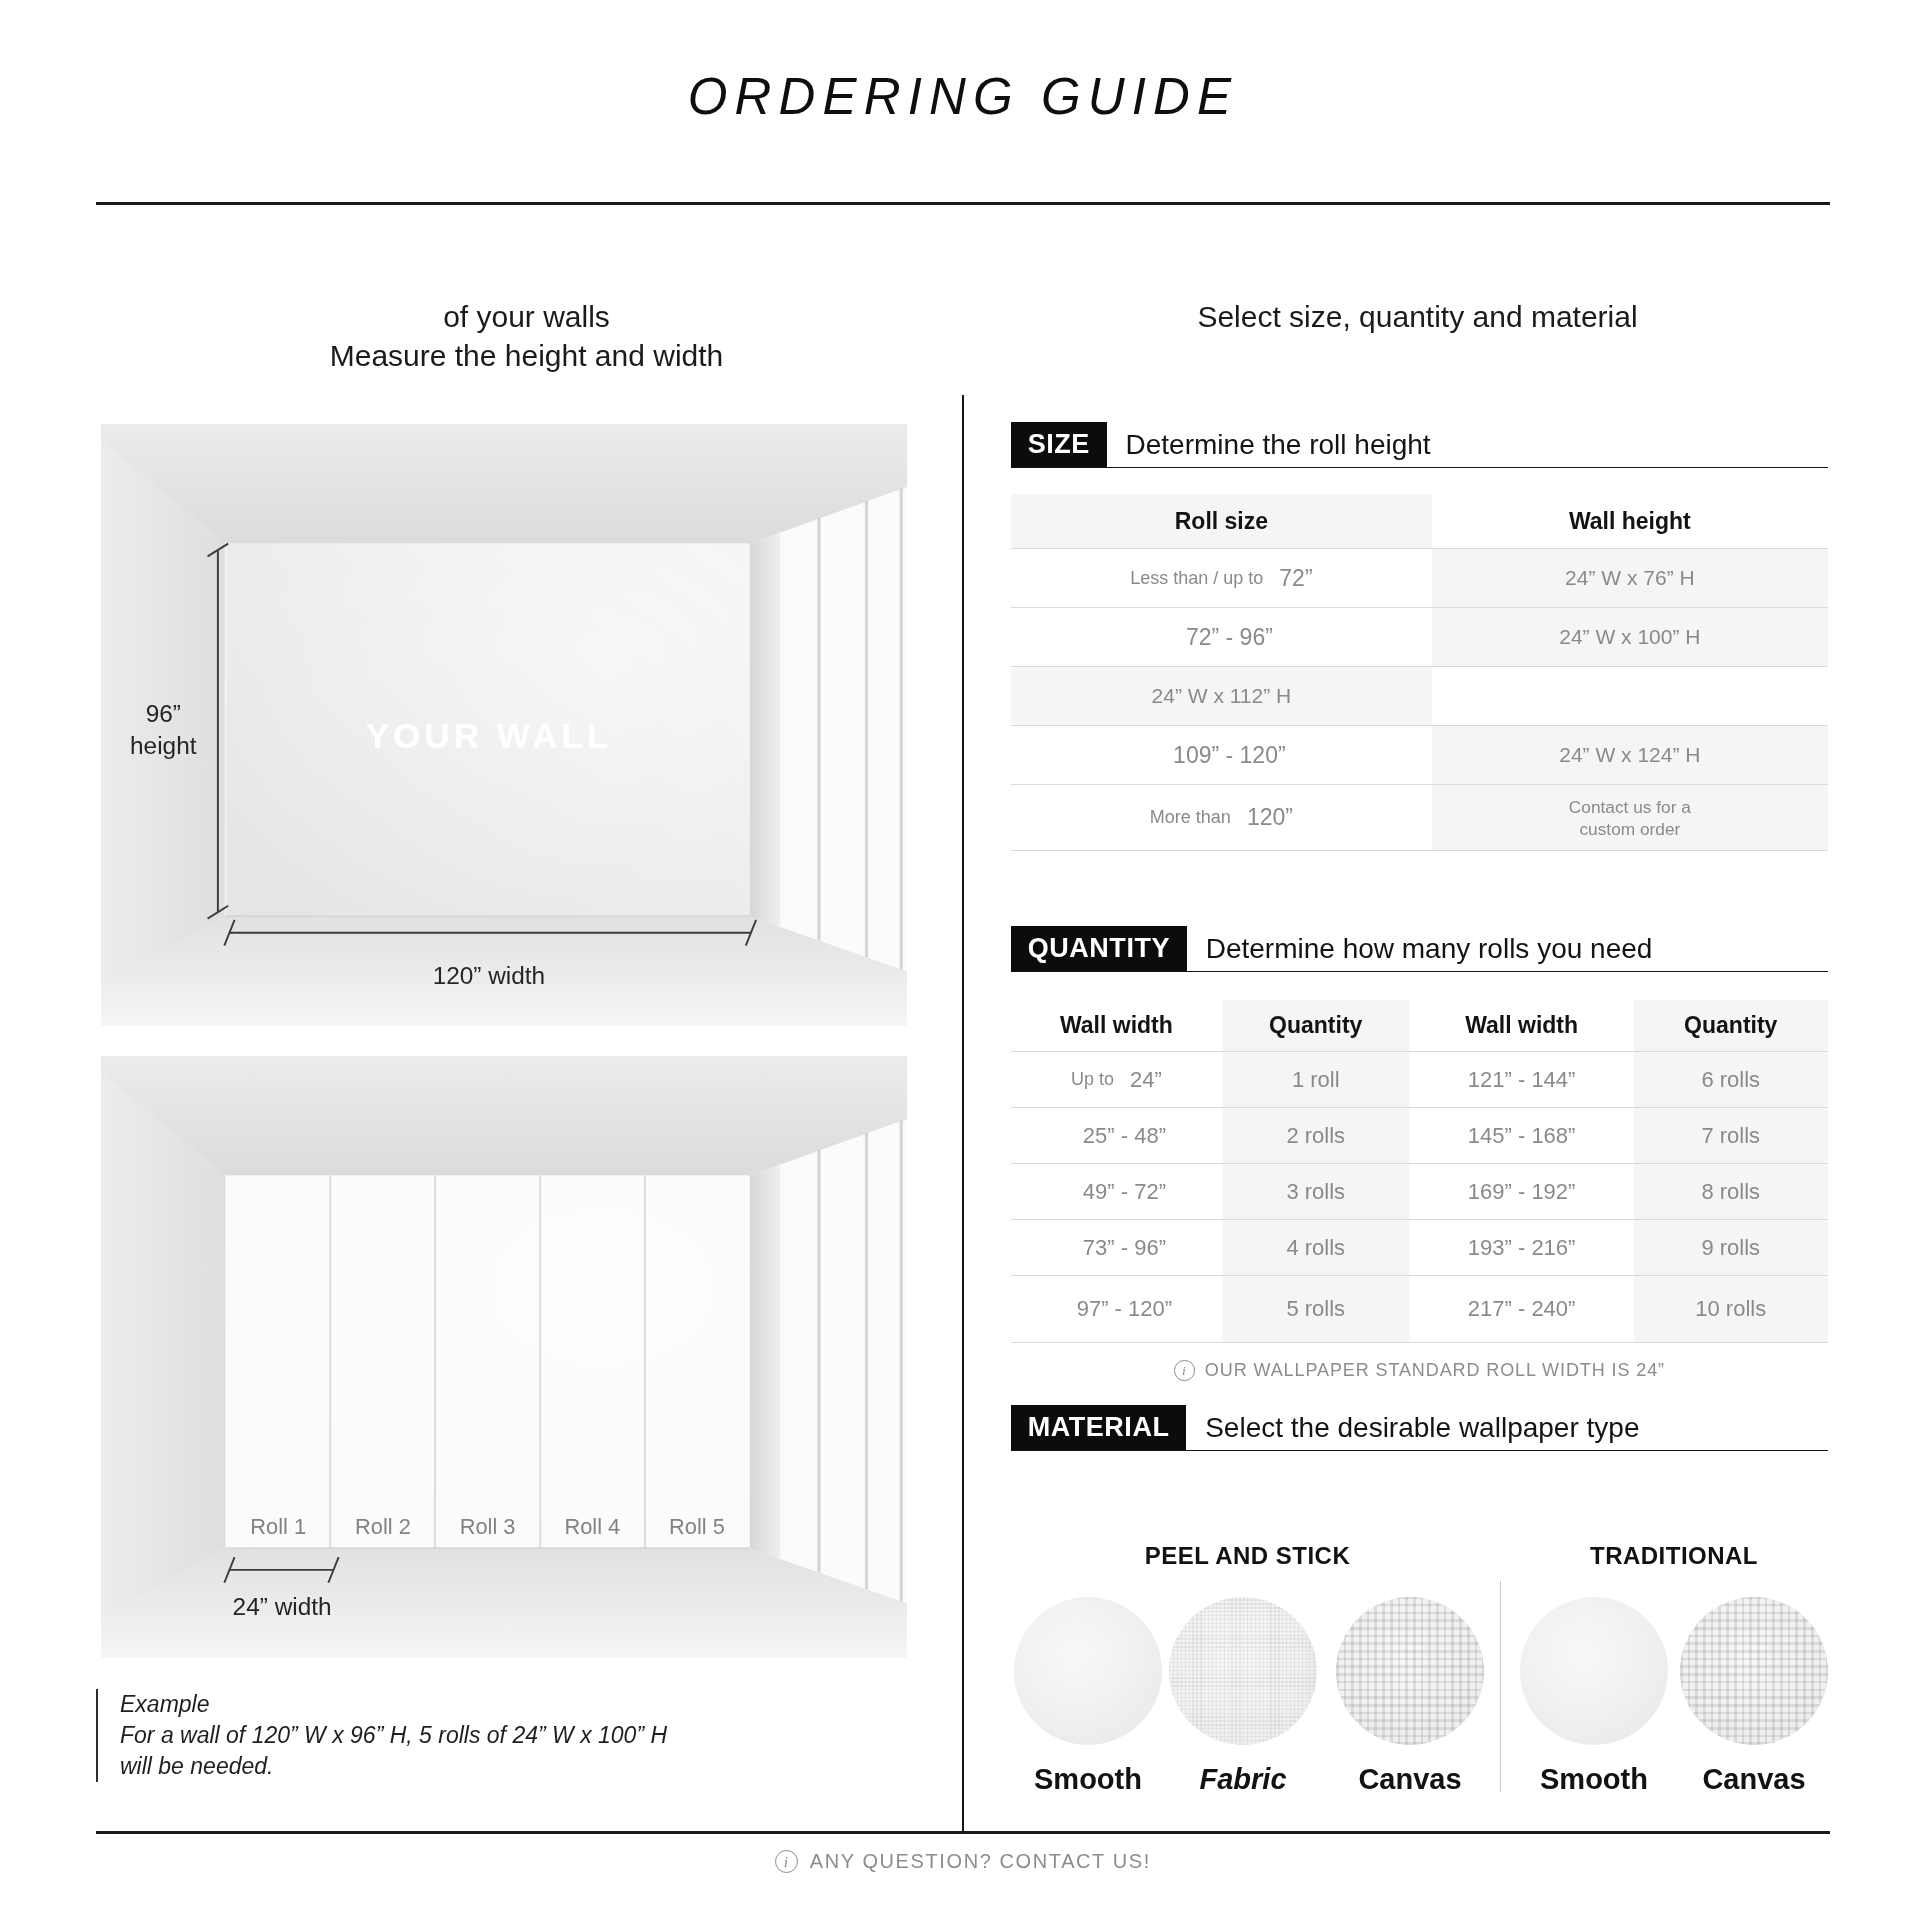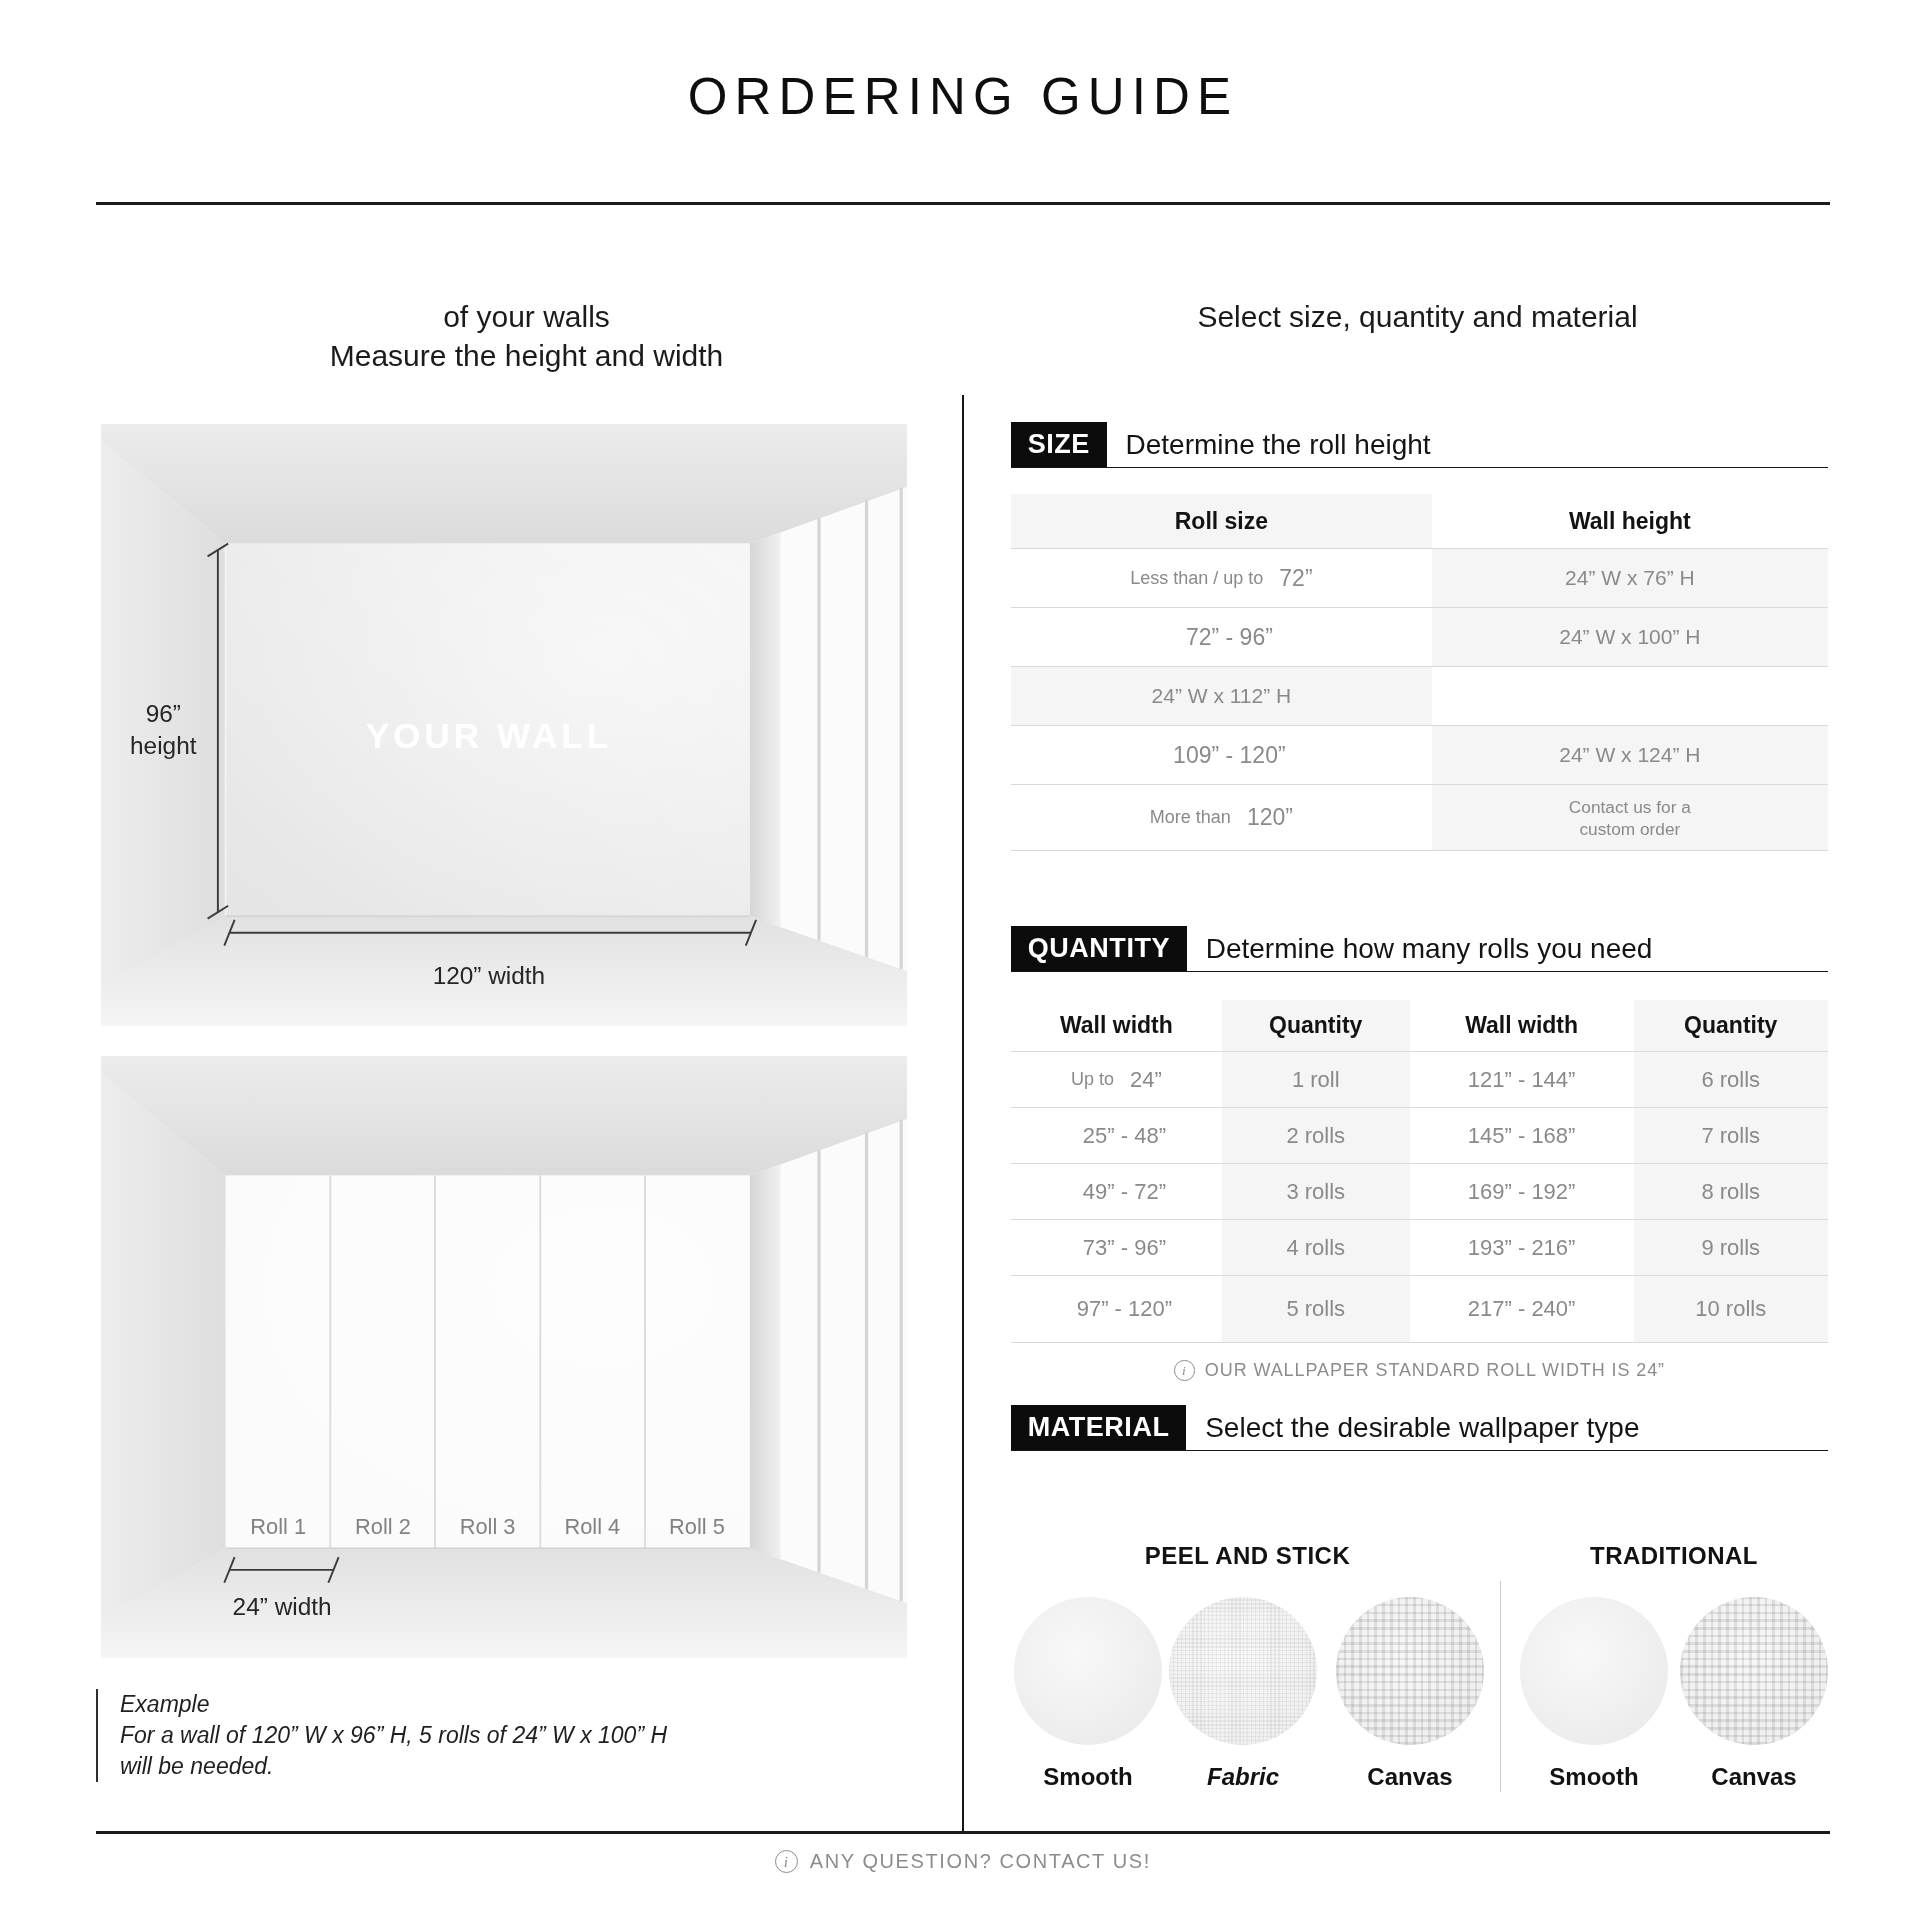--- a/index.html
+++ b/index.html
@@ -1,20 +1,20 @@
 <!DOCTYPE html>
 <html style="font-size:10.3px"><head>
 <meta charset="utf-8">
 <style>
   html,body{margin:0;padding:0;background:#ffffff;}
   body{width:1926px;height:1926px;font-family:"Liberation Sans",sans-serif;color:#111;}
   .page{position:relative;width:1926px;height:1926px;background:#fff;overflow:hidden;}
 
   .page-title{position:absolute;left:0;top:67px;width:1926px;margin:0;text-align:center;
-    font-size:51px;font-weight:400;letter-spacing:0.14em;color:#0e0e0e;}
+    font-size:51px;font-weight:400;letter-spacing:0.14em;color:#0e0e0e;font-style:italic;}
   .rule{position:absolute;left:96px;width:1734px;height:2.6px;background:#1a1a1a;}
   .rule-top{top:202px;}
   .rule-bottom{top:1831px;}
   .v-divider{position:absolute;left:962px;top:395px;width:1.9px;height:1436px;background:#151515;}
 
   .left-heading{position:absolute;left:122px;top:297px;width:809px;text-align:center;
     font-size:30px;line-height:39px;color:#1b1b1b;}
   .right-heading{position:absolute;left:1008px;top:300px;width:819px;text-align:center;
     font-size:30px;color:#1b1b1b;}
 
@@ -77,21 +77,21 @@
   .circle{width:148px;height:148px;border-radius:50%;}
   .tex-smooth{background:radial-gradient(circle at 42% 38%, #f8f8f8 0%, #f1f1f1 45%, #e7e7e7 100%);}
   .tex-fabric{background-color:#f2f2f2;background-image:
     repeating-linear-gradient(90deg, rgba(120,120,120,0.10) 0 1.3px, rgba(255,255,255,0) 1.3px 3.9px),
     repeating-linear-gradient(0deg, rgba(120,120,120,0.10) 0 1.3px, rgba(255,255,255,0) 1.3px 3.9px),
     radial-gradient(circle at 45% 40%, #f8f8f8, #ededed);}
   .tex-canvas{background-color:#f3f3f3;background-image:
     repeating-linear-gradient(90deg, rgba(105,105,105,0.16) 0 2.6px, rgba(255,255,255,0) 2.6px 7.7px),
     repeating-linear-gradient(0deg, rgba(105,105,105,0.16) 0 2.6px, rgba(255,255,255,0) 2.6px 7.7px),
     radial-gradient(circle at 45% 40%, #f8f8f8, #ebebeb);}
-  .sw-label{margin-top:18px;font-size:24px;font-weight:700;color:#121212;}
+  .sw-label{margin-top:18px;font-size:29px;font-weight:700;color:#121212;}
 
   .footer{position:absolute;left:0;top:1850px;width:1926px;display:flex;justify-content:center;
     align-items:center;gap:11.6px;color:#8c8c8c;font-size:20px;letter-spacing:0.08em;}
 </style>
 </head>
 <body>
 
 <div class="page">
 
   <h1 class="page-title">ORDERING GUIDE</h1>

